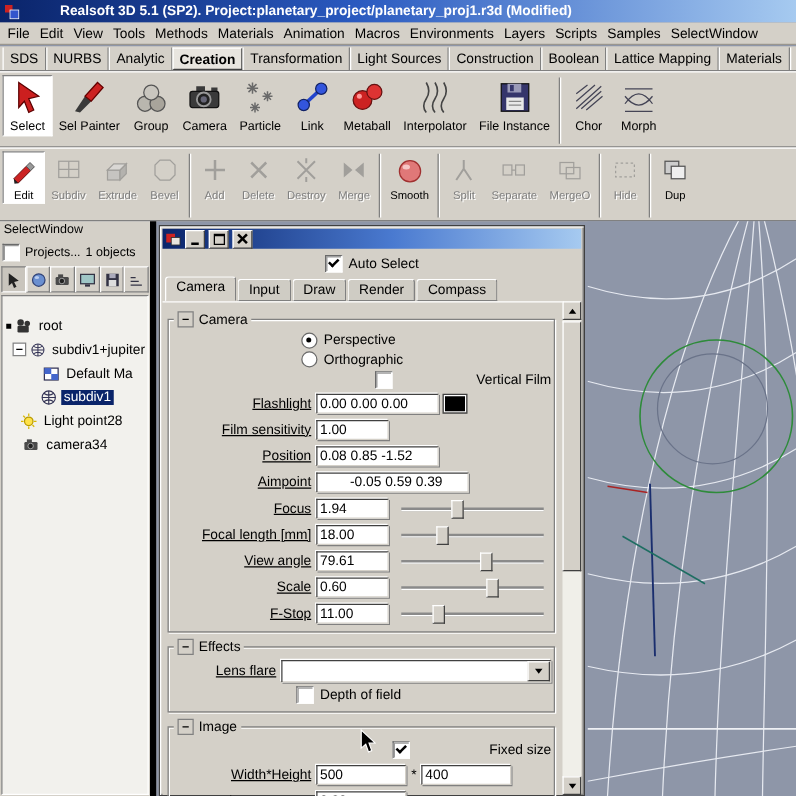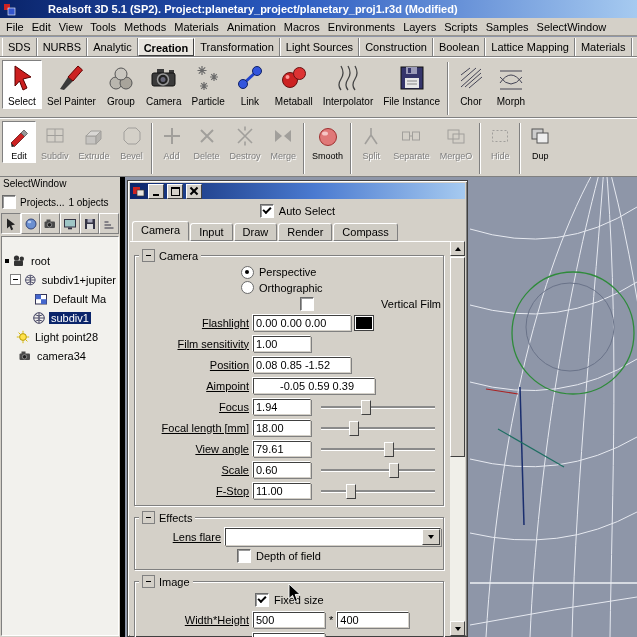--- a/index.html
+++ b/index.html
@@ -699,21 +699,21 @@
         </div>
       </div>
 
       <div class="grp">
         <div class="grp-hdr">
           <span class="collapse-btn">
               <i></i>
             </span>
           <span>Image</span>
         </div>
-        <div class="vrow" style="height:19px;">
+        <div class="vrow" style="height:19px;justify-content:space-between;">
           <span style="width:118px;"></span>
           <span class="cb" data-checked="true"></span>
           <span style="margin-left:5px;">Fixed size</span>
         </div>
         <div class="vrow">
           <span class="vlabel">Width*Height</span>
           <input class="vinput" style="width: 66px;" value="500">
           <span style="margin:0 4px;">*</span>
           <input class="vinput" style="width: 66px;" value="400">
         </div>

